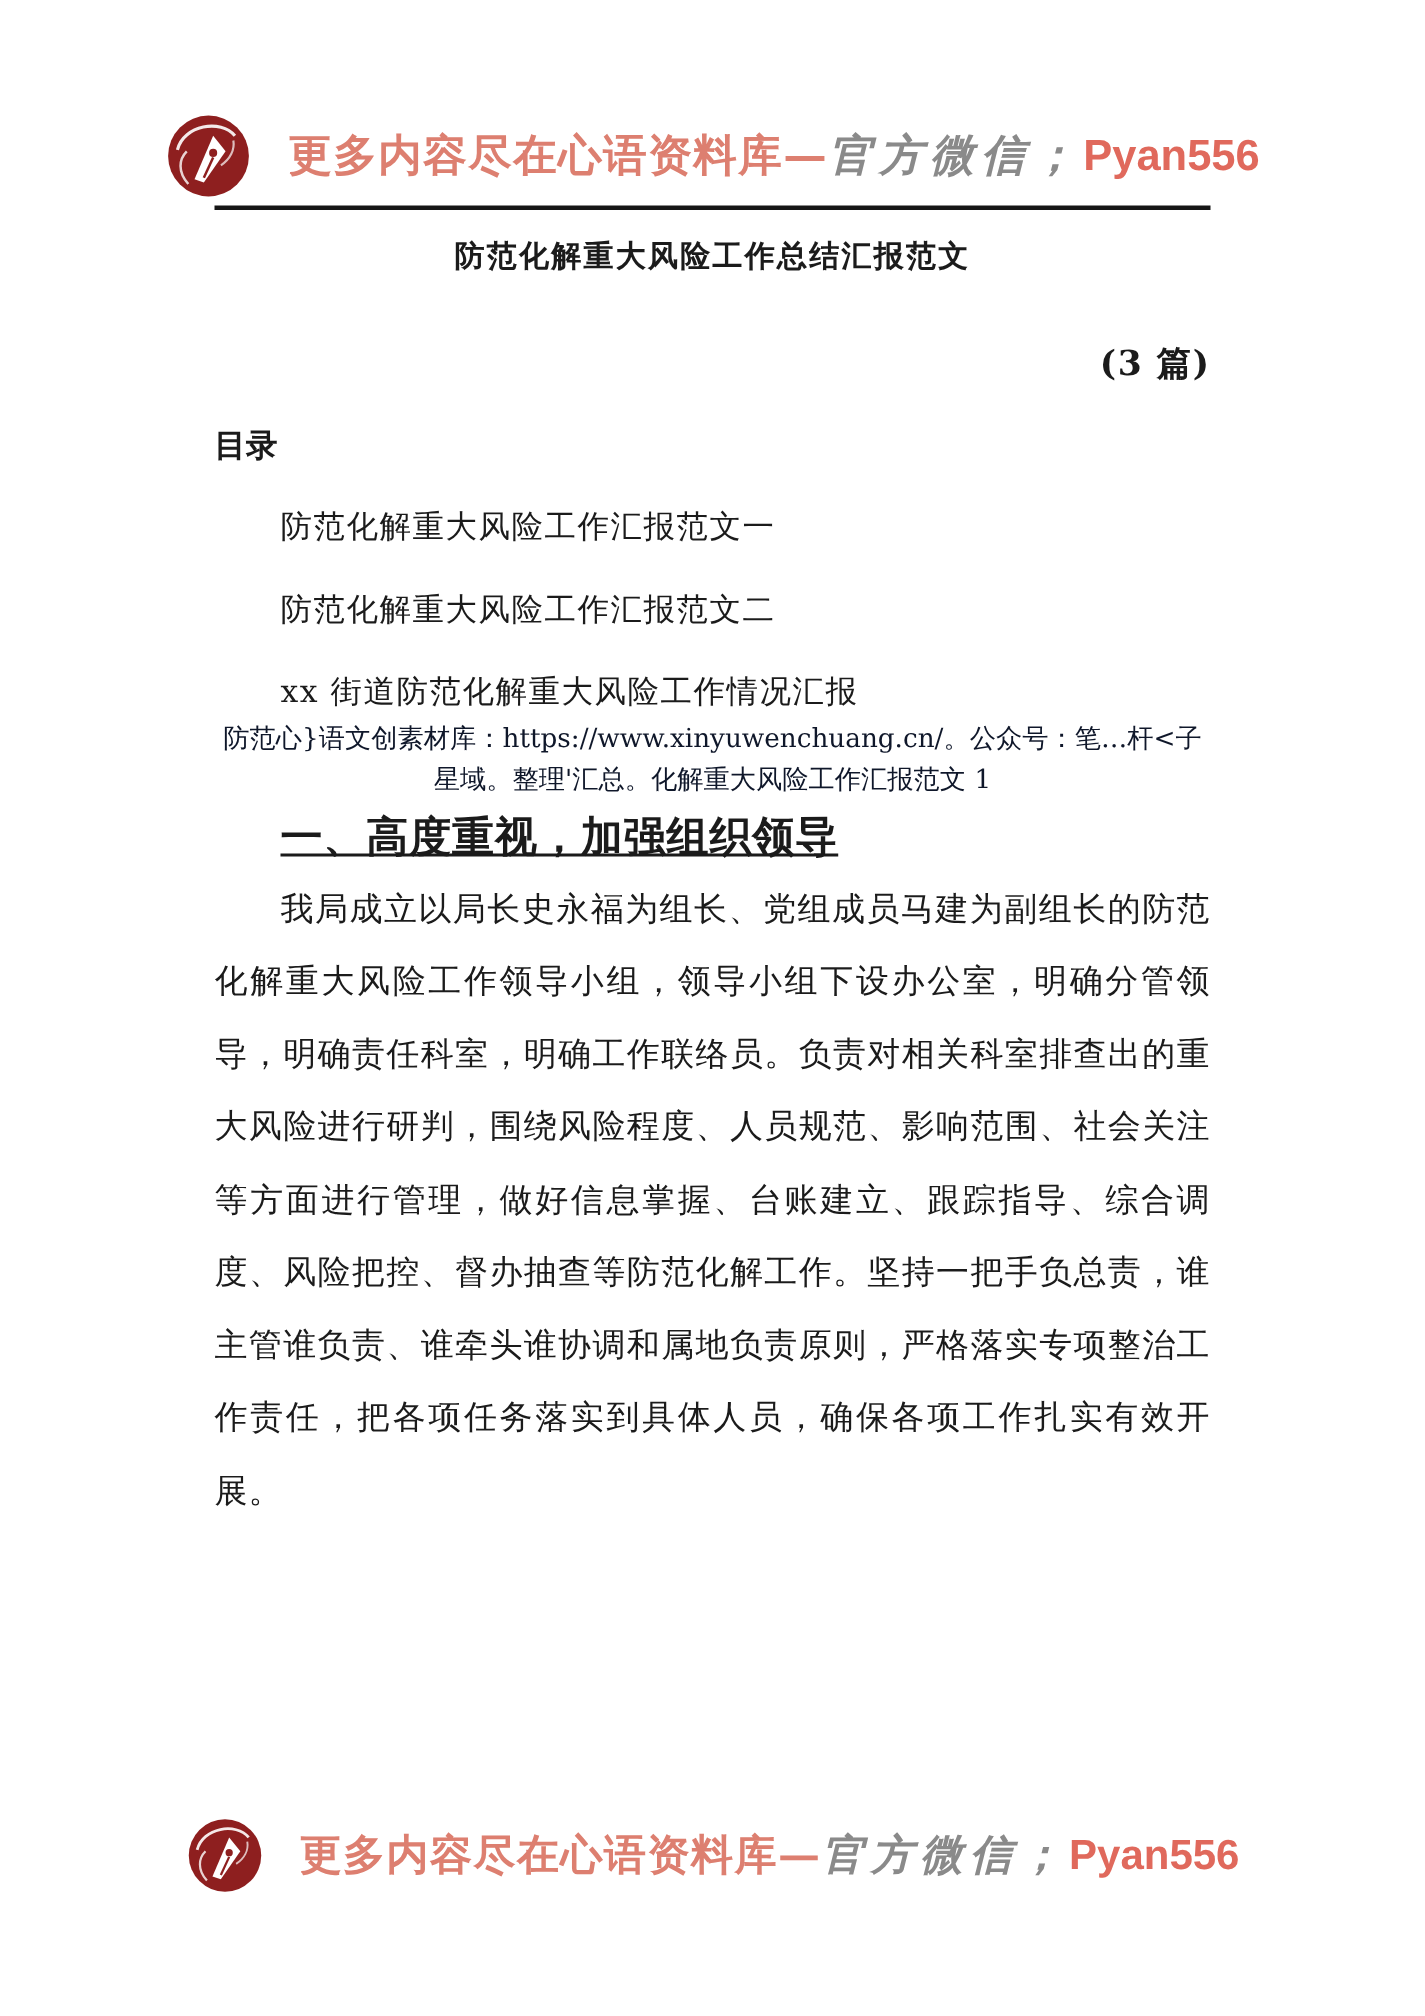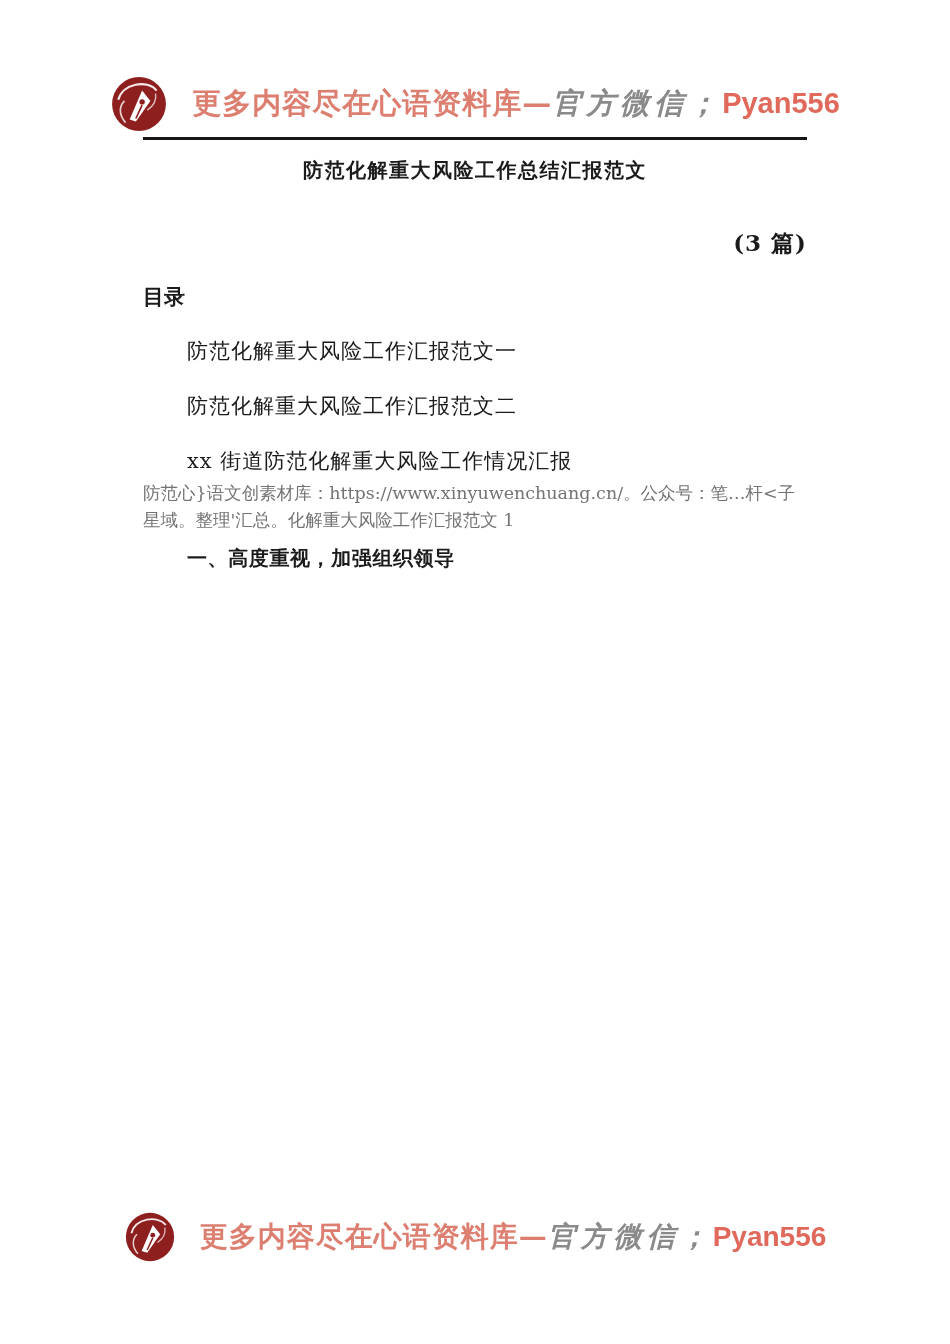--- a/index.html
+++ b/index.html
@@ -38,31 +38,32 @@
     margin:0;font-size:20px;font-weight:bold;text-align:center;
     line-height:40px;letter-spacing:1.5px;
   }
   .doc-subtitle{
     margin:36px 0 0;font-size:23px;font-weight:bold;text-align:right;
     line-height:34px;letter-spacing:1px;
   }
   .toc-heading{margin-top:22px;font-size:21px;font-weight:bold;line-height:30px;}
   .toc-item{margin-top:24px;padding-left:44px;font-size:21px;line-height:31px;letter-spacing:1px;}
   .note{
-    margin-top:3px;font-size:17.5px;line-height:27px;text-align:left;
-    color:#737373;
+    margin-top:3px;font-size:17.5px;line-height:27px;text-align:center;
+    color:#0f172a;
   }
   .body-para{
     margin:0;font-size:22px;line-height:48.5px;
     text-align:justify;text-indent:44px;letter-spacing:0.6px;
   }
   .body-para.first{margin-top:8px;}
   .body-heading{
-    font-size:20px;font-weight:bold;line-height:48.5px;text-indent:44px;
+    font-size:28px;font-weight:bold;line-height:48.5px;text-indent:44px;
     letter-spacing:0.6px;
+    text-decoration:underline;
   }
 </style>
 </head>
 <body>
 
 <div class="page">
 
   <div class="banner header">
     <span class="logo">
       <svg viewBox="0 0 56 56" width="100%" height="100%">
@@ -90,20 +91,21 @@
     <div class="toc-item">防范化解重大风险工作汇报范文一</div>
     <div class="toc-item">防范化解重大风险工作汇报范文二</div>
     <div class="toc-item">xx 街道防范化解重大风险工作情况汇报</div>
 
     <div class="note">
       <div>防范心}语文创素材库：https://www.xinyuwenchuang.cn/。公众号：笔…杆&lt;子</div>
       <div>星域。整理'汇总。化解重大风险工作汇报范文 1</div>
     </div>
 
     <div class="body-heading">一、高度重视，加强组织领导</div>
+    <p class="body-para">我局成立以局长史永福为组长、党组成员马建为副组长的防范化解重大风险工作领导小组，领导小组下设办公室，明确分管领导，明确责任科室，明确工作联络员。负责对相关科室排查出的重大风险进行研判，围绕风险程度、人员规范、影响范围、社会关注等方面进行管理，做好信息掌握、台账建立、跟踪指导、综合调度、风险把控、督办抽查等防范化解工作。坚持一把手负总责，谁主管谁负责、谁牵头谁协调和属地负责原则，严格落实专项整治工作责任，把各项任务落实到具体人员，确保各项工作扎实有效开展。</p>
   </div>
 
   <div class="banner footer">
     <span class="logo">
       <svg viewBox="0 0 56 56" width="100%" height="100%">
         <circle cx="28" cy="28" r="26" fill="#8e1f1f"></circle>
         <path d="M8 24 C 12 8, 36 4, 45 15" stroke="#ffffff" stroke-width="2" fill="none" opacity="0.9"></path>
         <path d="M15 46 C 8 38, 9 30, 14 25" stroke="#ffffff" stroke-width="1.6" fill="none" opacity="0.8"></path>
         <path d="M19 43 L31 15 L39 25 L25 45 Z" fill="#ffffff"></path>
         <circle cx="31" cy="26" r="2.6" fill="#8e1f1f"></circle>

